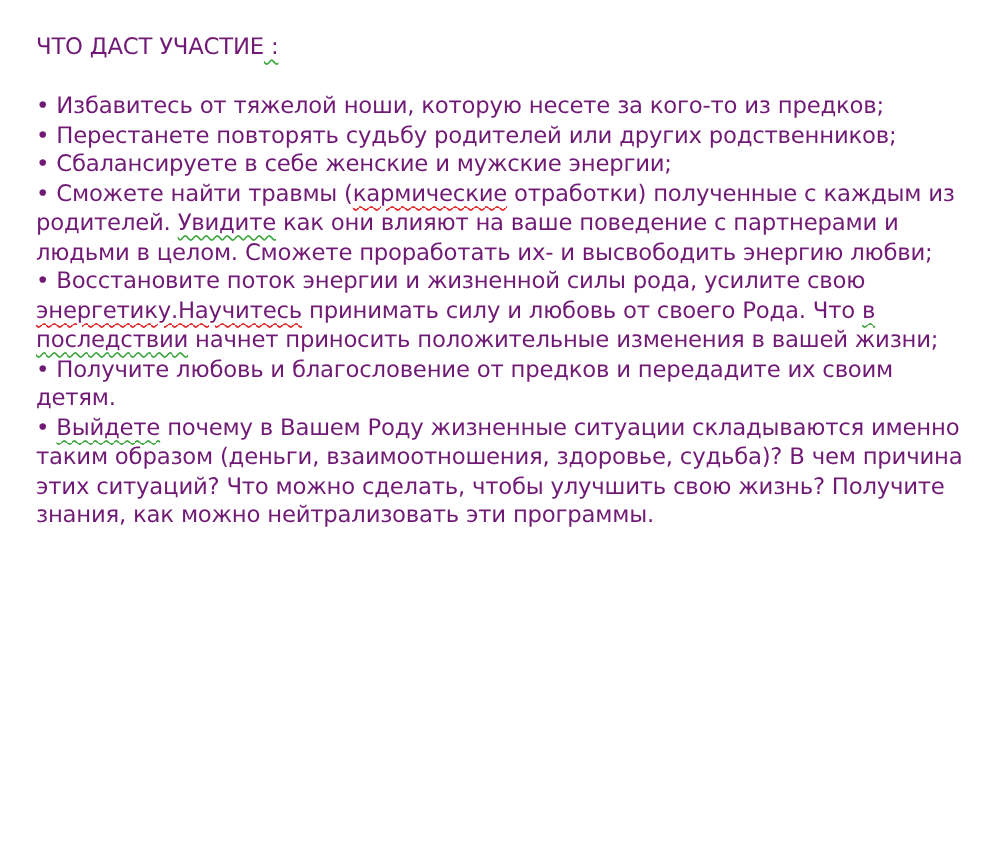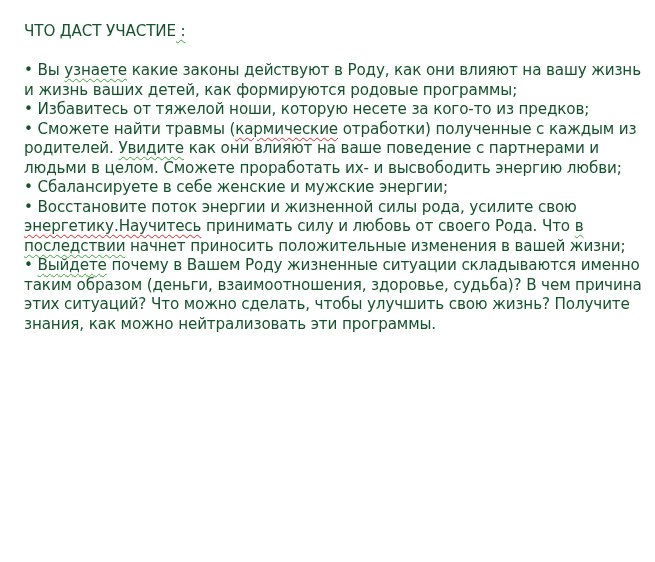--- a/index.html
+++ b/index.html
@@ -14,21 +14,21 @@
       position: relative;
     }
     .doc {
       position: absolute;
       left: 24px;
       top: 22px;
       width: 625px;
       font-family: "DejaVu Sans", sans-serif;
       font-size: 15.2px;
       line-height: 19.5px;
-      color: #14532d;
+      color: #701a75;
       letter-spacing: -0.15px;
     }
     .title {
       margin: 0 0 19.5px 0;
       font-weight: normal;
       font-size: 15.2px;
       line-height: 19.5px;
     }
     .para {
       margin: 0;
@@ -43,29 +43,30 @@
       text-decoration-thickness: 1px;
       text-underline-offset: 3px;
     }
   </style>
 </head>
 <body>
 
 <div class="doc">
   <p class="title"><span>ЧТО ДАСТ УЧАСТИЕ</span><span class="sq-green"> :</span></p>
 
-  <p class="para"><span>•</span><span> Вы </span><span class="sq-green">узнаете</span><span> какие законы действуют в Роду, как они влияют на вашу жизнь и жизнь ваших детей, как формируются родовые программы;</span></p>
 
   <p class="para"><span>•</span><span> Избавитесь от тяжелой ноши, которую несете за кого-то из предков;</span></p>
 
+  <p class="para"><span>•</span><span> Перестанете повторять судьбу родителей или других родственников;</span></p>
 
 
 
+  <p class="para"><span>•</span><span> Сбалансируете в себе женские и мужские энергии;</span></p>
+
   <p class="para"><span>•</span><span> Сможете найти травмы (</span><span class="sq-red">кармические</span><span> отработки) полученные с каждым из родителей. </span><span class="sq-green">Увидите</span><span> как они влияют на ваше поведение с партнерами и людьми в целом. Сможете проработать их- и высвободить энергию любви;</span></p>
-
-  <p class="para"><span>•</span><span> Сбалансируете в себе женские и мужские энергии;</span></p>
 
 
   <p class="para"><span>•</span><span> Восстановите поток энергии и жизненной силы рода, усилите свою </span><span class="sq-red">энергетику.Научитесь</span><span> принимать силу и любовь от своего Рода. Что </span><span class="sq-green">в последствии</span><span> начнет приносить положительные изменения в вашей жизни;</span></p>
 
+  <p class="para"><span>•</span><span> Получите любовь и благословение от предков и передадите их своим детям.</span></p>
 
   <p class="para"><span>•</span><span> </span><span class="sq-green">Выйдете</span><span> почему в Вашем Роду жизненные ситуации складываются именно таким образом (деньги, взаимоотношения, здоровье, судьба)? В чем причина этих ситуаций? Что можно сделать, чтобы улучшить свою жизнь? Получите знания, как можно нейтрализовать эти программы.</span></p>
 </div>
 
 </body></html>

